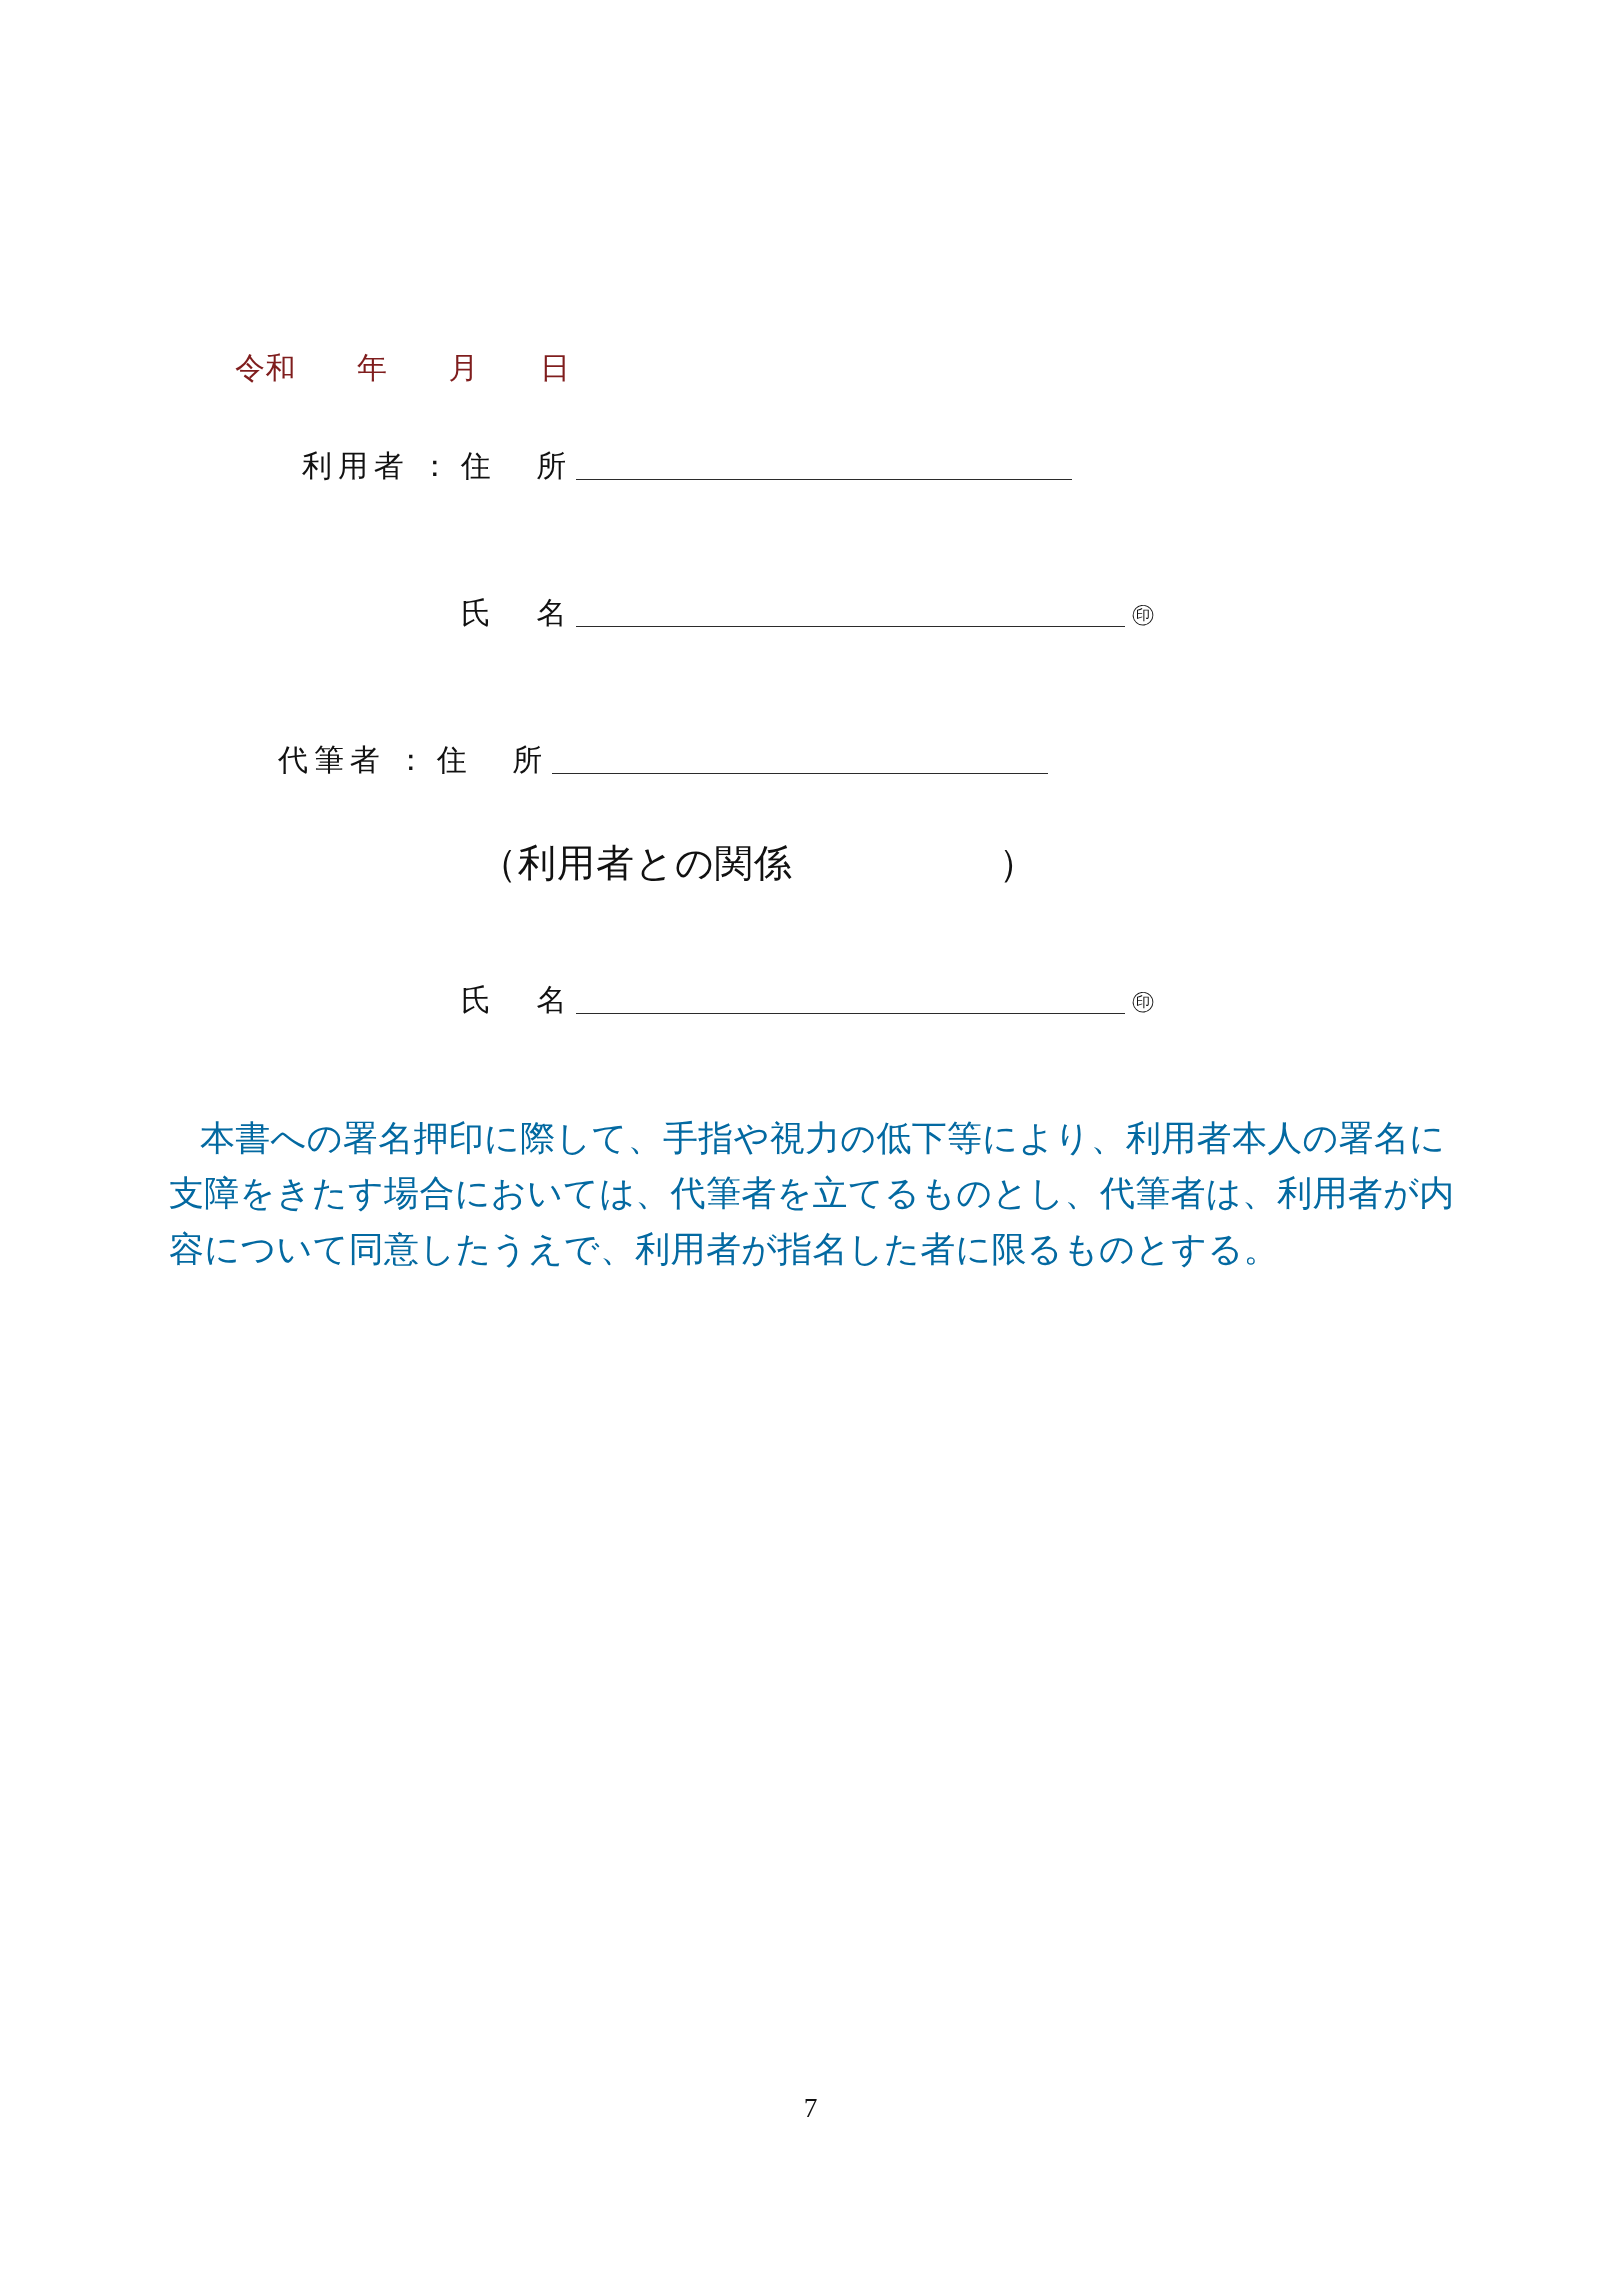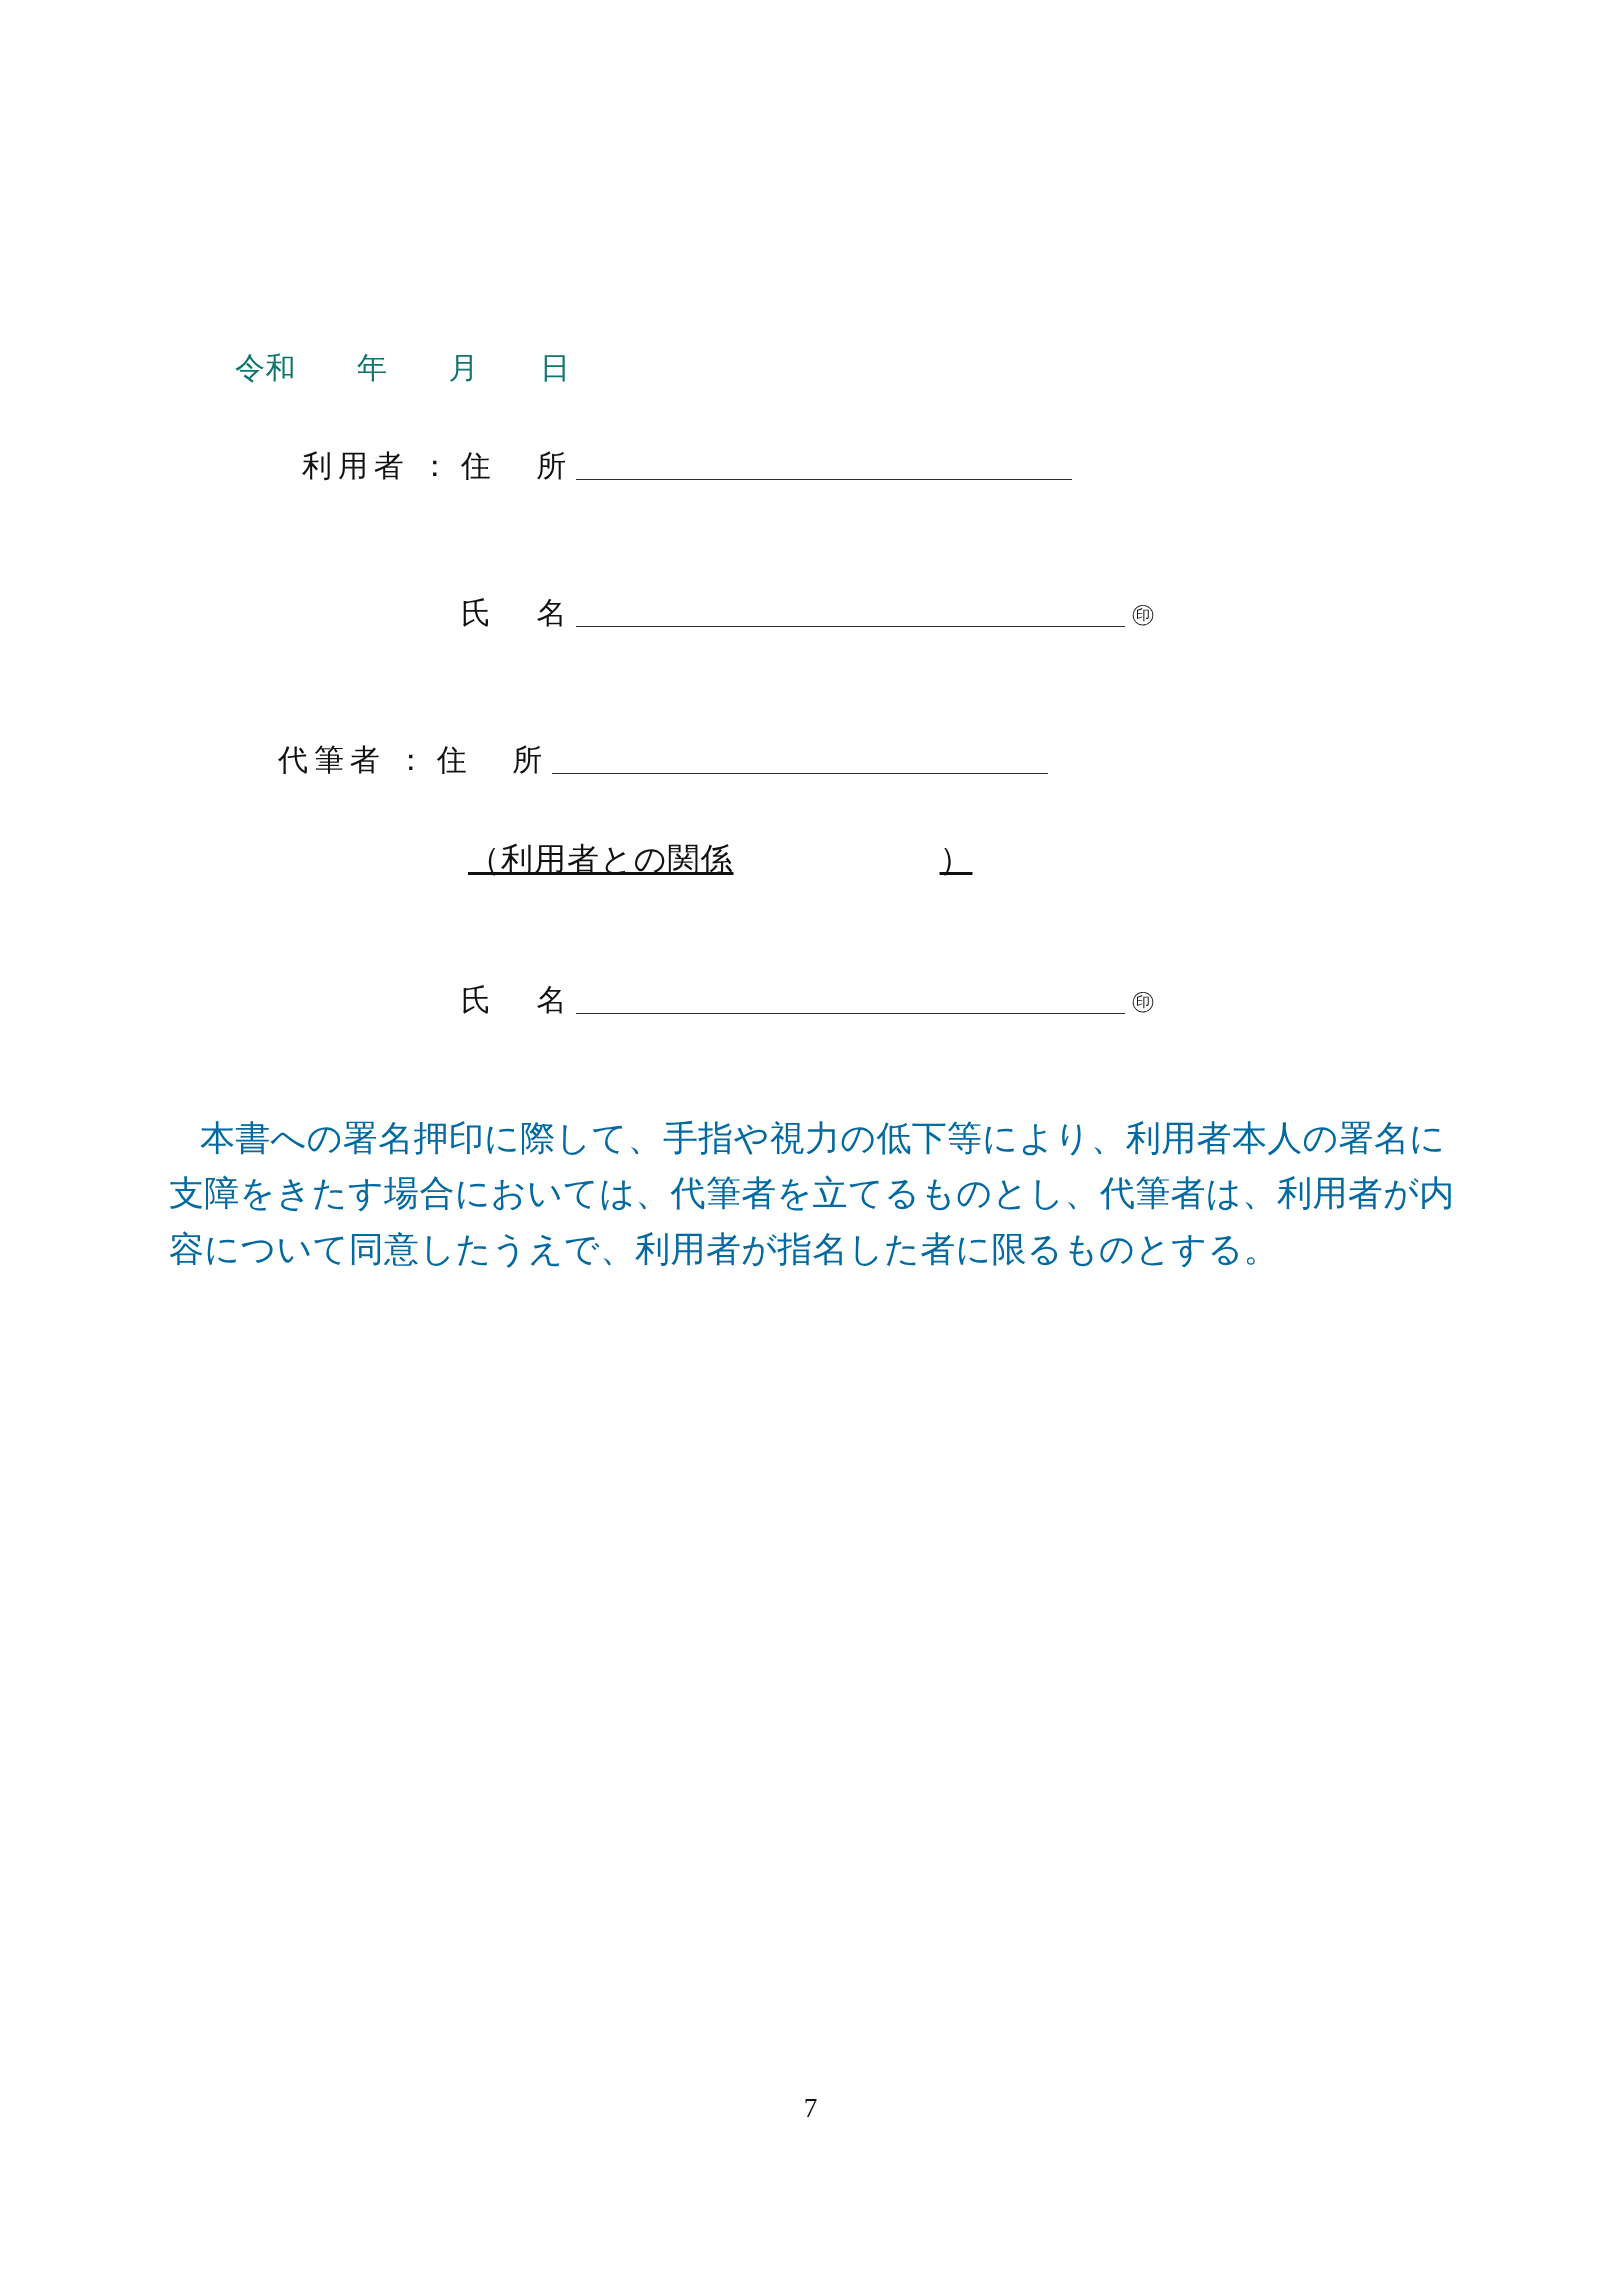--- a/index.html
+++ b/index.html
@@ -34,21 +34,21 @@
     color: #111111;
   }
 
   
   .date-line {
     position: absolute;
     left: 235px;
     top: 348px;
     font-size: 30px;
     letter-spacing: 0.5px;
-    color: #0f766e;
+    color: #7f1d1d;
     white-space: pre;
   }
 
   
   .sig-row {
     position: absolute;
     display: flex;
     align-items: flex-end;
     font-size: 30px;
     letter-spacing: 1px;
@@ -84,21 +84,21 @@
     margin-left: 5.9px;
     position: relative;
     top: -3.9px;
     color: #111111;
   }
 
   
   #row-user-addr     { left: 278px; top: 446px; margin-left: 24px; }
   #row-user-name     { left: 461px; top: 593px; }
   #row-proxy-addr    { left: 278px; top: 740px; }
-  #row-proxy-rel     { left: 468px; top: 838px; font-size: 32px; letter-spacing: 1px; text-decoration: underline; }
+  #row-proxy-rel     { left: 479px; top: 838px; font-size: 38px; letter-spacing: 1px; }
   #row-proxy-name    { left: 461px; top: 980px; }
 
   .rel-paren-gap {
     display: inline-block;
     width: 206px;
   }
 
   
   .note {
     position: absolute;

